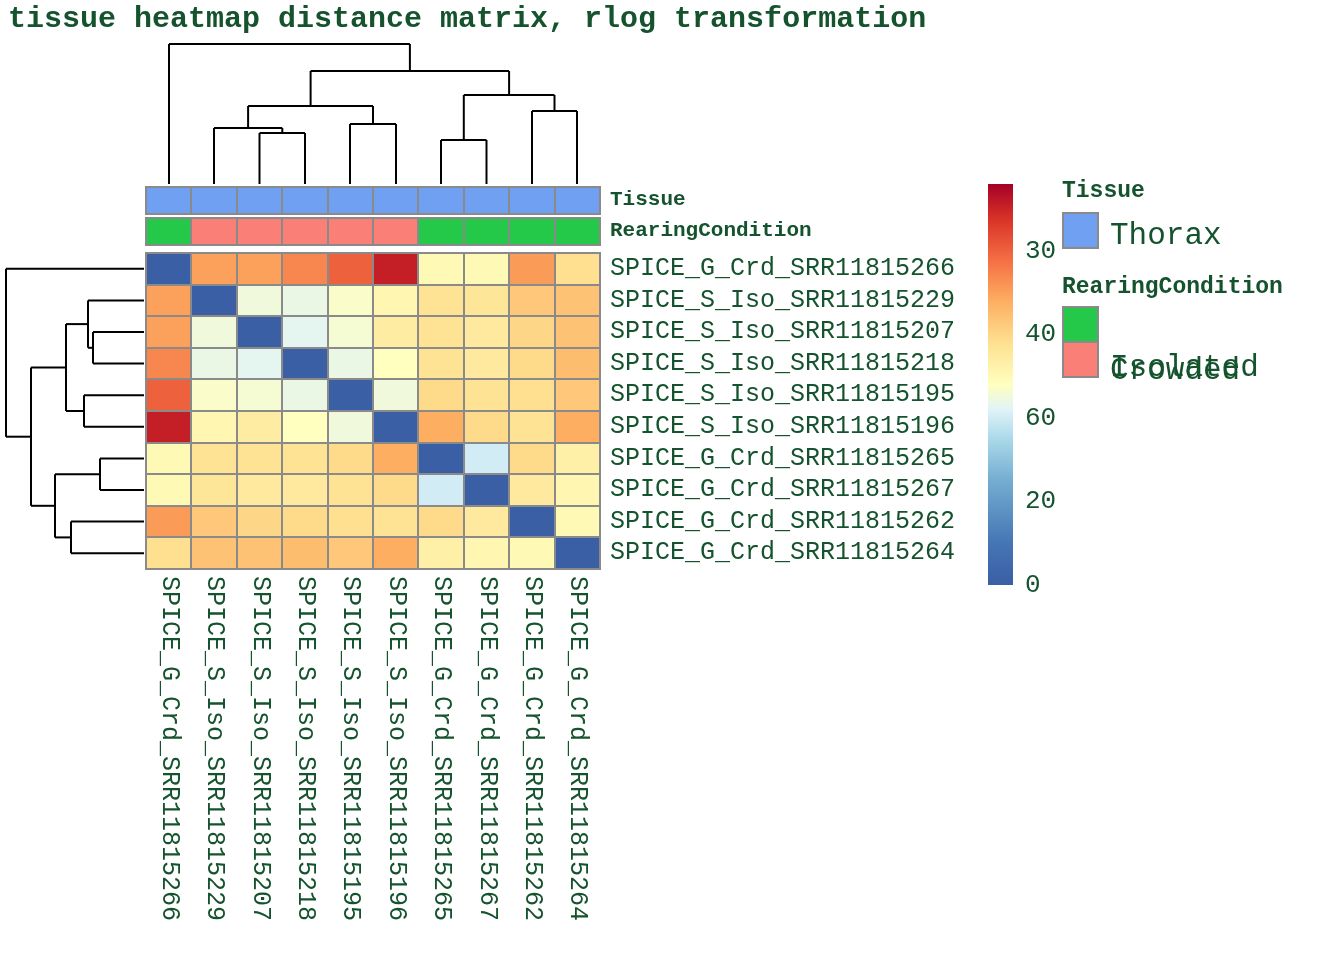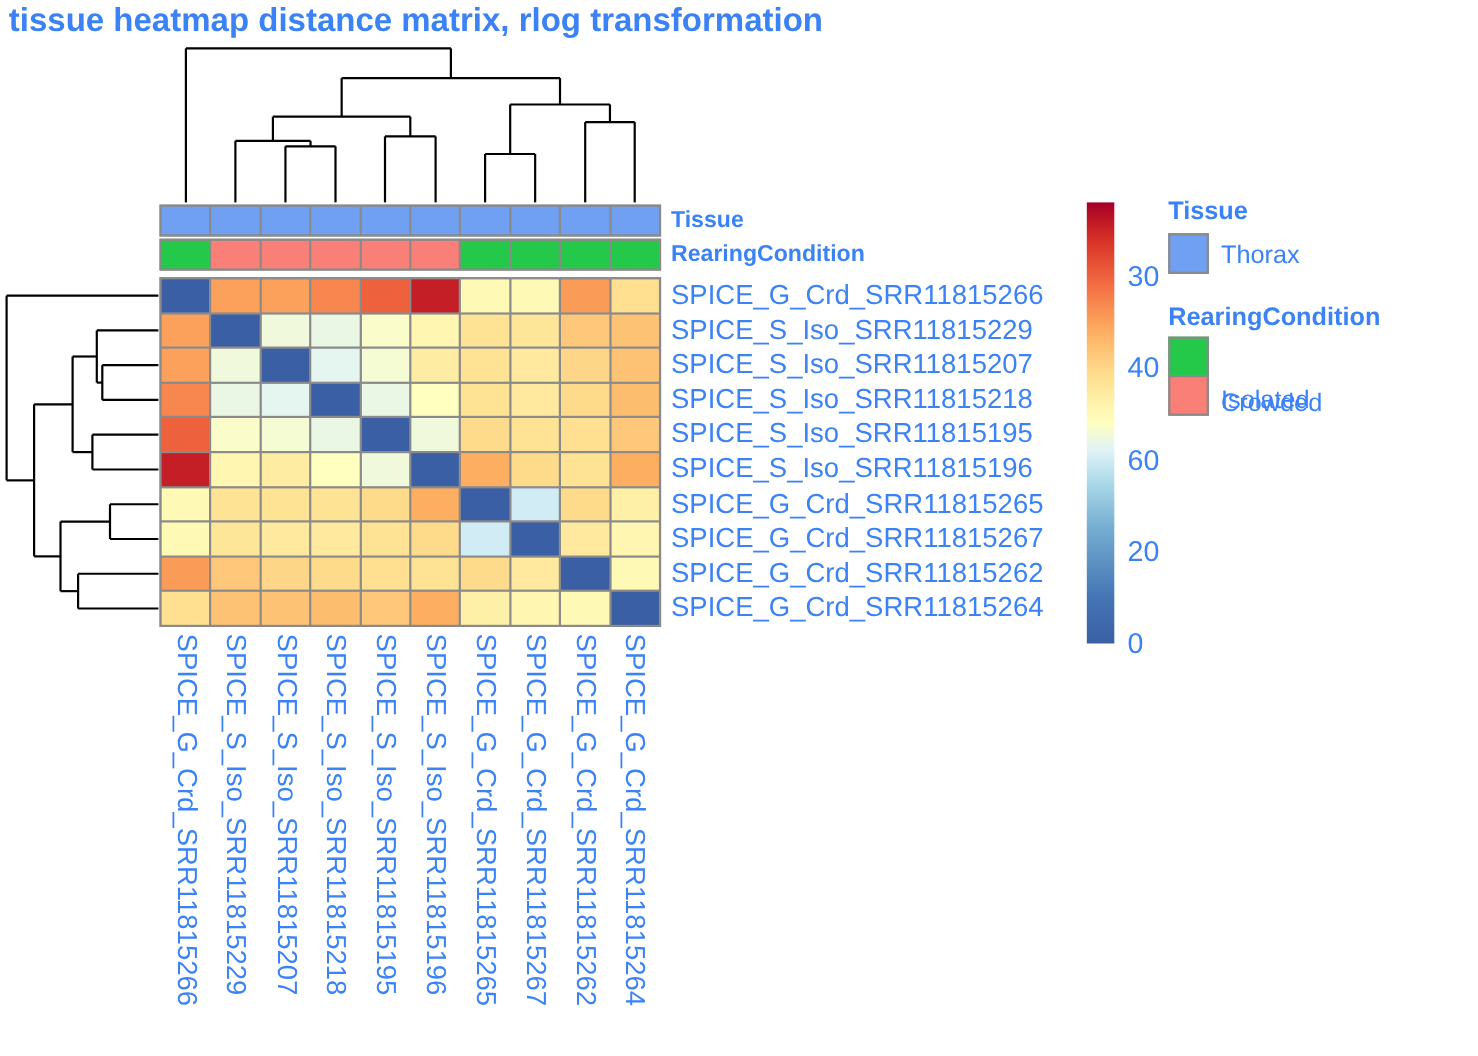--- a/index.html
+++ b/index.html
@@ -1,30 +1,30 @@
 <!DOCTYPE html>
 <html><head>
 <meta charset="utf-8">
 <style>
   html,body{margin:0;padding:0;background:#ffffff;}
   #app{position:relative;width:1344px;height:960px;background:#ffffff;overflow:hidden;
-       font-family:Liberation Sans, sans-serif;color:#3b82f6;text-align:center;}
+       font-family:Liberation Mono, monospace;color:#14532d;text-align:center;}
   .abs{position:absolute;}
   #page-title{left:8px;top:2px;font-size:30px;font-weight:700;white-space:nowrap;}
   #dendro-svg{left:0;top:0;pointer-events:none;}
   .track-bar{display:grid;grid-template-rows:1fr;gap:2px;}
   #heatmap-grid{display:grid;gap:2px;}
   .cell{width:100%;height:100%;}
   .track-label{font-weight:700;font-size:21px;line-height:22px;white-space:nowrap;}
   .rowlabel{position:absolute;left:610px;font-size:25px;white-space:nowrap;}
   .collabel{position:absolute;top:576px;font-size:25px;line-height:25px;white-space:nowrap;
             transform-origin:0 0;transform:rotate(90deg) translateY(-50%);}
   .cbar-tick{position:absolute;left:1025px;font-size:26px;line-height:26px;}
   .legend-title{font-weight:700;font-size:23px;white-space:nowrap;}
-  .legend-label{font-size:23px;white-space:nowrap;}
+  .legend-label{font-size:31px;white-space:nowrap;}
   .swatch{position:absolute;width:37px;height:37px;box-sizing:border-box;border:2px solid #8A8A8A;}
 </style>
 </head>
 <body>
 
 <div id="app">
 
   <div id="page-title" class="abs">tissue heatmap distance matrix, rlog transformation</div>
 
   <svg id="dendro-svg" class="abs" width="1344" height="960">

